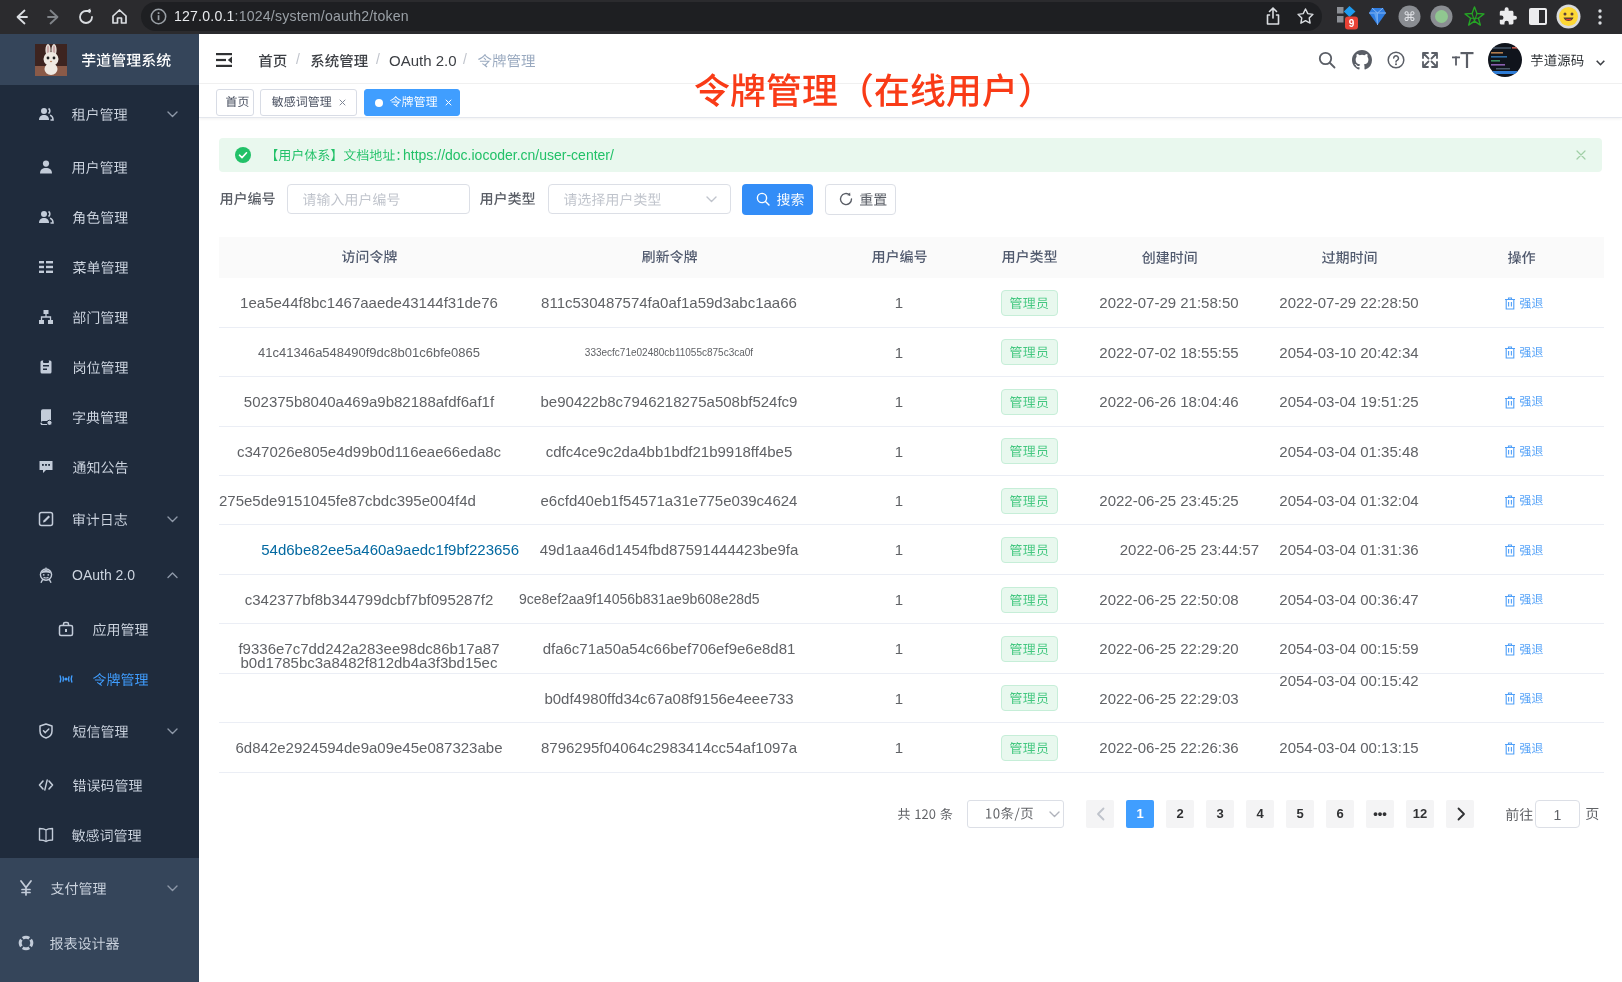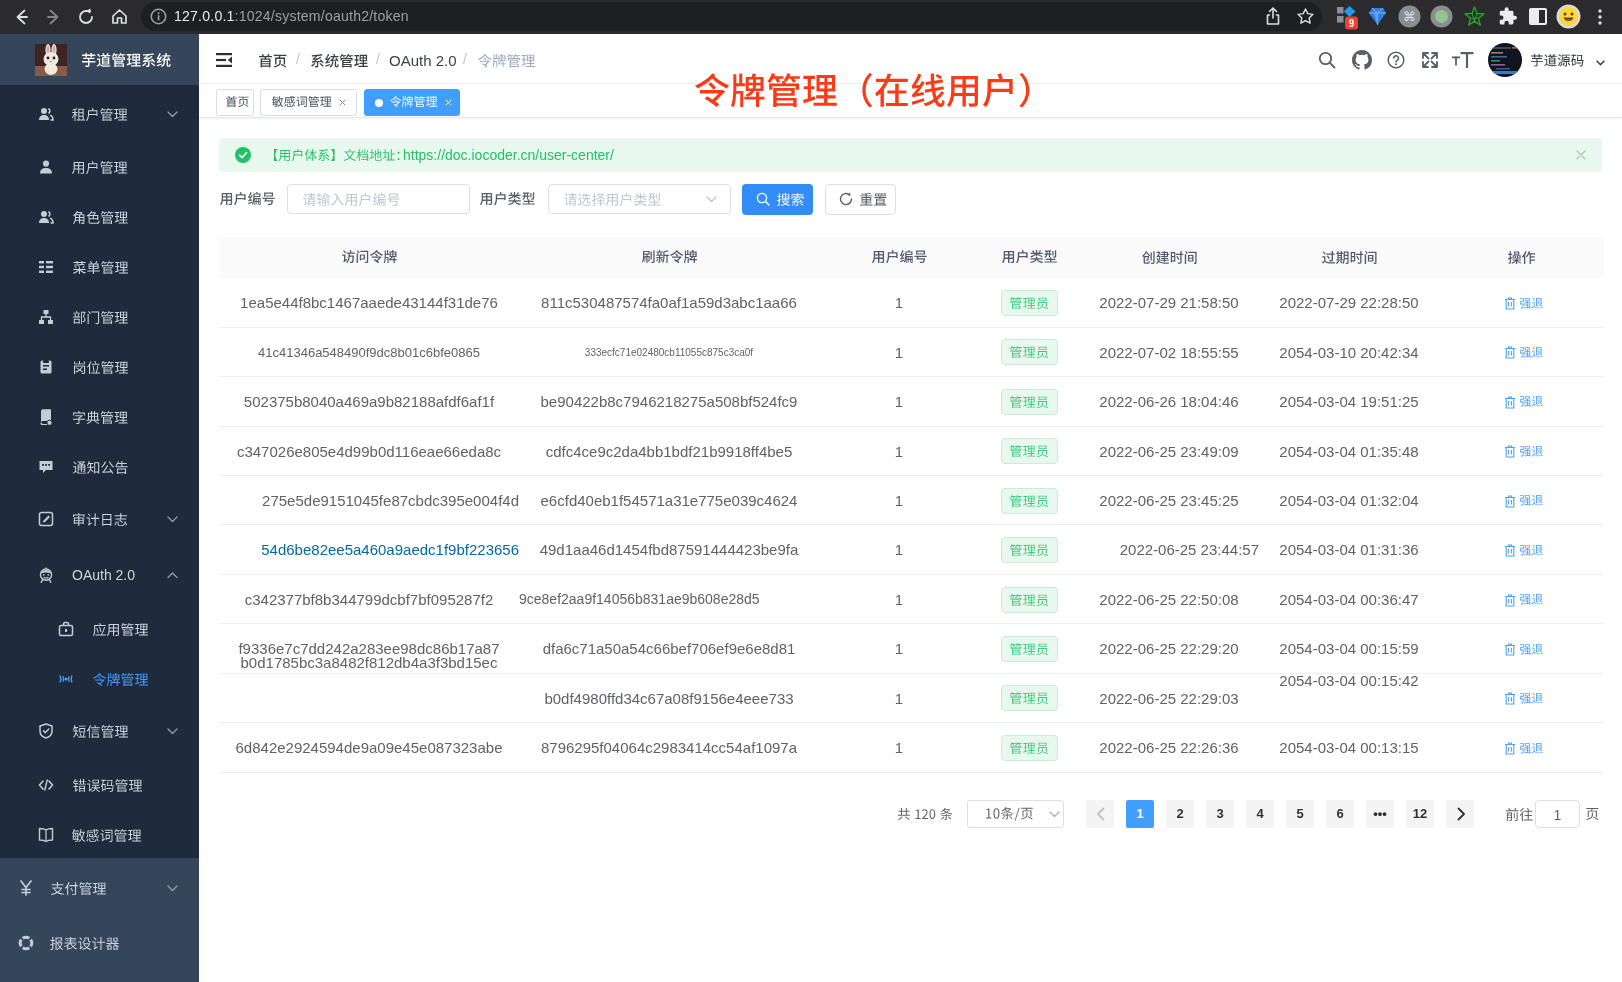--- a/index.html
+++ b/index.html
@@ -465,31 +465,30 @@
       <path d="M6.2 -8.7H9.7V-7.2H6.2ZM5.4 -9.4V-6.4H7.5V-5.4H5.1V-2.1H7.5V-0.4L4.6 -0.2L4.7 0.7C6.2 0.6 8.4 0.4 10.5 0.2C10.6 0.5 10.7 0.8 10.8 1.1L11.6 0.7C11.3 -0.0 10.7 -1.1 10.1 -1.9L9.3 -1.6C9.6 -1.3 9.8 -0.9 10.0 -0.6L8.4 -0.4V-2.1H10.9V-5.4H8.4V-6.4H10.5V-9.4ZM5.9 -4.6H7.5V-2.9H5.9ZM8.4 -4.6H10.0V-2.9H8.4ZM1.0 -6.8C0.9 -5.6 0.7 -4.1 0.6 -3.2H1.1L3.4 -3.2C3.3 -1.1 3.1 -0.3 2.9 -0.0C2.8 0.1 2.7 0.1 2.5 0.1C2.3 0.1 1.8 0.1 1.2 0.0C1.4 0.3 1.5 0.6 1.5 0.9C2.0 0.9 2.6 0.9 2.9 0.9C3.2 0.9 3.5 0.8 3.7 0.5C4.0 0.2 4.2 -0.9 4.3 -3.6C4.4 -3.7 4.4 -4.0 4.4 -4.0H1.5C1.6 -4.6 1.7 -5.3 1.8 -5.9H4.4V-9.4H0.7V-8.6H3.6V-6.8Z M13.0 -9.1C13.6 -8.5 14.4 -7.7 14.7 -7.1L15.5 -7.7C15.1 -8.2 14.3 -9.0 13.7 -9.6ZM21.4 -7.0V-5.8H17.6V-7.0ZM21.4 -7.7H17.6V-8.8H21.4ZM16.6 -1.0C16.8 -1.2 17.2 -1.3 19.7 -2.0C19.7 -2.2 19.7 -2.5 19.7 -2.7L17.6 -2.2V-5.0H22.2V-9.5H16.7V-2.6C16.7 -2.1 16.4 -1.8 16.2 -1.7C16.3 -1.6 16.5 -1.2 16.6 -1.0ZM18.7 -4.2C20.0 -3.3 21.6 -1.9 22.3 -1.0L22.9 -1.6C22.5 -2.0 21.9 -2.6 21.2 -3.2C21.9 -3.6 22.6 -4.1 23.2 -4.5L22.5 -5.1C22.0 -4.7 21.3 -4.1 20.6 -3.7C20.2 -4.0 19.8 -4.4 19.3 -4.7ZM15.1 -5.8H12.6V-5.0H14.3V-1.3C13.7 -1.1 13.1 -0.6 12.5 0.0L13.0 0.8C13.7 0.0 14.3 -0.6 14.7 -0.6C15.0 -0.6 15.4 -0.3 15.9 0.0C16.7 0.5 17.8 0.6 19.2 0.6C20.4 0.6 22.5 0.6 23.3 0.5C23.3 0.3 23.5 -0.2 23.6 -0.4C22.4 -0.3 20.6 -0.2 19.2 -0.2C17.9 -0.2 16.9 -0.3 16.1 -0.7C15.6 -0.9 15.4 -1.2 15.1 -1.3Z" fill="#4f9ff8"></path>
     </svg>
     <div style="position:absolute;left:219px;top:474.9px;width:1385px;height:1px;background:#ebeef5"></div>
     <div style="position:absolute;left:219px;top:426.5px;width:300px;height:49.4px;line-height:49.4px;text-align:center;font-size:15px;color:#606266">c347026e805e4d99b0d116eae66eda8c</div>
     <div style="position:absolute;left:519px;top:426.5px;width:300px;height:48px;line-height:49.4px;text-align:center;font-size:15px;color:#606266">cdfc4ce9c2da4bb1bdf21b9918ff4be5</div>
     <div style="position:absolute;left:819px;top:426.5px;width:160px;height:49.4px;line-height:49.4px;text-align:center;font-size:15px;color:#606266">1</div>
     <div style="position:absolute;left:1001px;top:438.2px;width:57px;height:26px;background:#e8f8ee;border:1px solid #c6eed8;border-radius:4px"></div>
     <svg style="position:absolute;left:1009.4px;top:444.2px;overflow:visible" width="40.2" height="14.1" viewBox="-0.4 -12.0 40.2 14.1">
       <path d="M2.7 -5.7V1.1H3.7V0.6H10.0V1.0H11.0V-2.2H3.7V-3.1H10.3V-5.7ZM10.0 -0.2H3.7V-1.4H10.0ZM5.7 -8.1C5.9 -7.8 6.0 -7.5 6.1 -7.3H1.3V-5.1H2.3V-6.5H10.9V-5.1H11.9V-7.3H7.1C7.0 -7.6 6.8 -8.0 6.6 -8.3ZM3.7 -4.9H9.3V-3.8H3.7ZM2.2 -11.0C1.8 -9.8 1.3 -8.7 0.6 -8.0C0.8 -7.9 1.2 -7.7 1.4 -7.5C1.8 -8.0 2.1 -8.5 2.5 -9.1H3.4C3.6 -8.7 3.9 -8.1 4.0 -7.7L4.9 -8.0C4.8 -8.3 4.5 -8.7 4.3 -9.1H6.3V-9.9H2.8C2.9 -10.2 3.0 -10.5 3.1 -10.8ZM7.7 -10.9C7.4 -10.0 7.0 -9.1 6.4 -8.5C6.6 -8.3 7.0 -8.1 7.2 -8.0C7.5 -8.3 7.7 -8.7 8.0 -9.1H8.9C9.3 -8.6 9.6 -8.0 9.8 -7.7L10.6 -8.0C10.5 -8.3 10.2 -8.7 9.9 -9.1H12.2V-9.9H8.3C8.4 -10.2 8.5 -10.5 8.6 -10.8Z M19.5 -7.0H21.5V-5.3H19.5ZM22.3 -7.0H24.3V-5.3H22.3ZM19.5 -9.5H21.5V-7.8H19.5ZM22.3 -9.5H24.3V-7.8H22.3ZM17.4 -0.3V0.6H25.9V-0.3H22.4V-2.1H25.4V-3.0H22.4V-4.5H25.2V-10.3H18.6V-4.5H21.4V-3.0H18.4V-2.1H21.4V-0.3ZM13.8 -1.3 14.0 -0.3C15.1 -0.7 16.6 -1.2 18.0 -1.7L17.9 -2.6L16.4 -2.1V-5.4H17.8V-6.3H16.4V-9.1H18.0V-10.0H13.9V-9.1H15.5V-6.3H14.0V-5.4H15.5V-1.8C14.8 -1.6 14.2 -1.4 13.8 -1.3Z M30.1 -9.5H36.2V-8.0H30.1ZM29.1 -10.3V-7.2H37.2V-10.3ZM32.5 -4.3V-3.1C32.5 -2.0 32.2 -0.6 27.5 0.3C27.7 0.5 28.0 0.9 28.1 1.1C33.0 0.0 33.6 -1.7 33.6 -3.0V-4.3ZM33.5 -0.8C35.1 -0.3 37.2 0.5 38.3 1.1L38.8 0.3C37.6 -0.3 35.5 -1.1 34.0 -1.6ZM28.6 -6.0V-1.2H29.6V-5.1H36.7V-1.3H37.7V-6.0Z" fill="#42c77f"></path>
     </svg>
-    <div style="position:absolute;left:1079px;top:426.5px;width:180px;height:49.4px;line-height:49.4px;text-align:center;font-size:15px;color:#606266">2022-06-25 23:49:09</div>
     <div style="position:absolute;left:1259px;top:426.5px;width:180px;height:49.4px;line-height:49.4px;text-align:center;font-size:15px;color:#606266">2054-03-04 01:35:48</div>
     <svg style="position:absolute;left:1504px;top:445.2px" width="12" height="13" viewBox="0 0 12 13">
       <path d="M1 2.5 H11 M4.5 2.5 V1 H7.5 V2.5 M2.2 2.5 V12 H9.8 V2.5" stroke="#4f9ff8" stroke-width="1.1" fill="none"></path>
       <path d="M4.6 5 V9.5 M7.4 5 V9.5" stroke="#4f9ff8" stroke-width="1.1"></path>
     </svg>
     <svg style="position:absolute;left:1518.6px;top:444.9px;overflow:visible" width="25.0" height="12.7" viewBox="-0.4 -10.6 25.0 12.7">
       <path d="M6.2 -8.7H9.7V-7.2H6.2ZM5.4 -9.4V-6.4H7.5V-5.4H5.1V-2.1H7.5V-0.4L4.6 -0.2L4.7 0.7C6.2 0.6 8.4 0.4 10.5 0.2C10.6 0.5 10.7 0.8 10.8 1.1L11.6 0.7C11.3 -0.0 10.7 -1.1 10.1 -1.9L9.3 -1.6C9.6 -1.3 9.8 -0.9 10.0 -0.6L8.4 -0.4V-2.1H10.9V-5.4H8.4V-6.4H10.5V-9.4ZM5.9 -4.6H7.5V-2.9H5.9ZM8.4 -4.6H10.0V-2.9H8.4ZM1.0 -6.8C0.9 -5.6 0.7 -4.1 0.6 -3.2H1.1L3.4 -3.2C3.3 -1.1 3.1 -0.3 2.9 -0.0C2.8 0.1 2.7 0.1 2.5 0.1C2.3 0.1 1.8 0.1 1.2 0.0C1.4 0.3 1.5 0.6 1.5 0.9C2.0 0.9 2.6 0.9 2.9 0.9C3.2 0.9 3.5 0.8 3.7 0.5C4.0 0.2 4.2 -0.9 4.3 -3.6C4.4 -3.7 4.4 -4.0 4.4 -4.0H1.5C1.6 -4.6 1.7 -5.3 1.8 -5.9H4.4V-9.4H0.7V-8.6H3.6V-6.8Z M13.0 -9.1C13.6 -8.5 14.4 -7.7 14.7 -7.1L15.5 -7.7C15.1 -8.2 14.3 -9.0 13.7 -9.6ZM21.4 -7.0V-5.8H17.6V-7.0ZM21.4 -7.7H17.6V-8.8H21.4ZM16.6 -1.0C16.8 -1.2 17.2 -1.3 19.7 -2.0C19.7 -2.2 19.7 -2.5 19.7 -2.7L17.6 -2.2V-5.0H22.2V-9.5H16.7V-2.6C16.7 -2.1 16.4 -1.8 16.2 -1.7C16.3 -1.6 16.5 -1.2 16.6 -1.0ZM18.7 -4.2C20.0 -3.3 21.6 -1.9 22.3 -1.0L22.9 -1.6C22.5 -2.0 21.9 -2.6 21.2 -3.2C21.9 -3.6 22.6 -4.1 23.2 -4.5L22.5 -5.1C22.0 -4.7 21.3 -4.1 20.6 -3.7C20.2 -4.0 19.8 -4.4 19.3 -4.7ZM15.1 -5.8H12.6V-5.0H14.3V-1.3C13.7 -1.1 13.1 -0.6 12.5 0.0L13.0 0.8C13.7 0.0 14.3 -0.6 14.7 -0.6C15.0 -0.6 15.4 -0.3 15.9 0.0C16.7 0.5 17.8 0.6 19.2 0.6C20.4 0.6 22.5 0.6 23.3 0.5C23.3 0.3 23.5 -0.2 23.6 -0.4C22.4 -0.3 20.6 -0.2 19.2 -0.2C17.9 -0.2 16.9 -0.3 16.1 -0.7C15.6 -0.9 15.4 -1.2 15.1 -1.3Z" fill="#4f9ff8"></path>
     </svg>
     <div style="position:absolute;left:219px;top:524.3px;width:1385px;height:1px;background:#ebeef5"></div>
-    <div style="position:absolute;left:219px;top:475.9px;width:300px;height:49.4px;line-height:49.4px;text-align:right;font-size:15px;color:#606266">275e5de9151045fe87cbdc395e004f4d</div>
+    <div style="position:absolute;left:219px;top:475.9px;width:300px;height:49.4px;line-height:49.4px;text-align:left;font-size:15px;color:#606266">275e5de9151045fe87cbdc395e004f4d</div>
     <div style="position:absolute;left:519px;top:475.9px;width:300px;height:49.4px;line-height:49.4px;text-align:center;font-size:15px;color:#606266">e6cfd40eb1f54571a31e775e039c4624</div>
     <div style="position:absolute;left:819px;top:475.9px;width:160px;height:49.4px;line-height:49.4px;text-align:center;font-size:15px;color:#606266">1</div>
     <div style="position:absolute;left:1001px;top:487.6px;width:57px;height:26px;background:#e8f8ee;border:1px solid #c6eed8;border-radius:4px"></div>
     <svg style="position:absolute;left:1009.4px;top:493.6px;overflow:visible" width="40.2" height="14.1" viewBox="-0.4 -12.0 40.2 14.1">
       <path d="M2.7 -5.7V1.1H3.7V0.6H10.0V1.0H11.0V-2.2H3.7V-3.1H10.3V-5.7ZM10.0 -0.2H3.7V-1.4H10.0ZM5.7 -8.1C5.9 -7.8 6.0 -7.5 6.1 -7.3H1.3V-5.1H2.3V-6.5H10.9V-5.1H11.9V-7.3H7.1C7.0 -7.6 6.8 -8.0 6.6 -8.3ZM3.7 -4.9H9.3V-3.8H3.7ZM2.2 -11.0C1.8 -9.8 1.3 -8.7 0.6 -8.0C0.8 -7.9 1.2 -7.7 1.4 -7.5C1.8 -8.0 2.1 -8.5 2.5 -9.1H3.4C3.6 -8.7 3.9 -8.1 4.0 -7.7L4.9 -8.0C4.8 -8.3 4.5 -8.7 4.3 -9.1H6.3V-9.9H2.8C2.9 -10.2 3.0 -10.5 3.1 -10.8ZM7.7 -10.9C7.4 -10.0 7.0 -9.1 6.4 -8.5C6.6 -8.3 7.0 -8.1 7.2 -8.0C7.5 -8.3 7.7 -8.7 8.0 -9.1H8.9C9.3 -8.6 9.6 -8.0 9.8 -7.7L10.6 -8.0C10.5 -8.3 10.2 -8.7 9.9 -9.1H12.2V-9.9H8.3C8.4 -10.2 8.5 -10.5 8.6 -10.8Z M19.5 -7.0H21.5V-5.3H19.5ZM22.3 -7.0H24.3V-5.3H22.3ZM19.5 -9.5H21.5V-7.8H19.5ZM22.3 -9.5H24.3V-7.8H22.3ZM17.4 -0.3V0.6H25.9V-0.3H22.4V-2.1H25.4V-3.0H22.4V-4.5H25.2V-10.3H18.6V-4.5H21.4V-3.0H18.4V-2.1H21.4V-0.3ZM13.8 -1.3 14.0 -0.3C15.1 -0.7 16.6 -1.2 18.0 -1.7L17.9 -2.6L16.4 -2.1V-5.4H17.8V-6.3H16.4V-9.1H18.0V-10.0H13.9V-9.1H15.5V-6.3H14.0V-5.4H15.5V-1.8C14.8 -1.6 14.2 -1.4 13.8 -1.3Z M30.1 -9.5H36.2V-8.0H30.1ZM29.1 -10.3V-7.2H37.2V-10.3ZM32.5 -4.3V-3.1C32.5 -2.0 32.2 -0.6 27.5 0.3C27.7 0.5 28.0 0.9 28.1 1.1C33.0 0.0 33.6 -1.7 33.6 -3.0V-4.3ZM33.5 -0.8C35.1 -0.3 37.2 0.5 38.3 1.1L38.8 0.3C37.6 -0.3 35.5 -1.1 34.0 -1.6ZM28.6 -6.0V-1.2H29.6V-5.1H36.7V-1.3H37.7V-6.0Z" fill="#42c77f"></path>
     </svg>
     <div style="position:absolute;left:1079px;top:475.9px;width:180px;height:49.4px;line-height:49.4px;text-align:center;font-size:15px;color:#606266">2022-06-25 23:45:25</div>
     <div style="position:absolute;left:1259px;top:475.9px;width:180px;height:49.4px;line-height:49.4px;text-align:center;font-size:15px;color:#606266">2054-03-04 01:32:04</div>
     <svg style="position:absolute;left:1504px;top:494.6px" width="12" height="13" viewBox="0 0 12 13">
       <path d="M1 2.5 H11 M4.5 2.5 V1 H7.5 V2.5 M2.2 2.5 V12 H9.8 V2.5" stroke="#4f9ff8" stroke-width="1.1" fill="none"></path>

